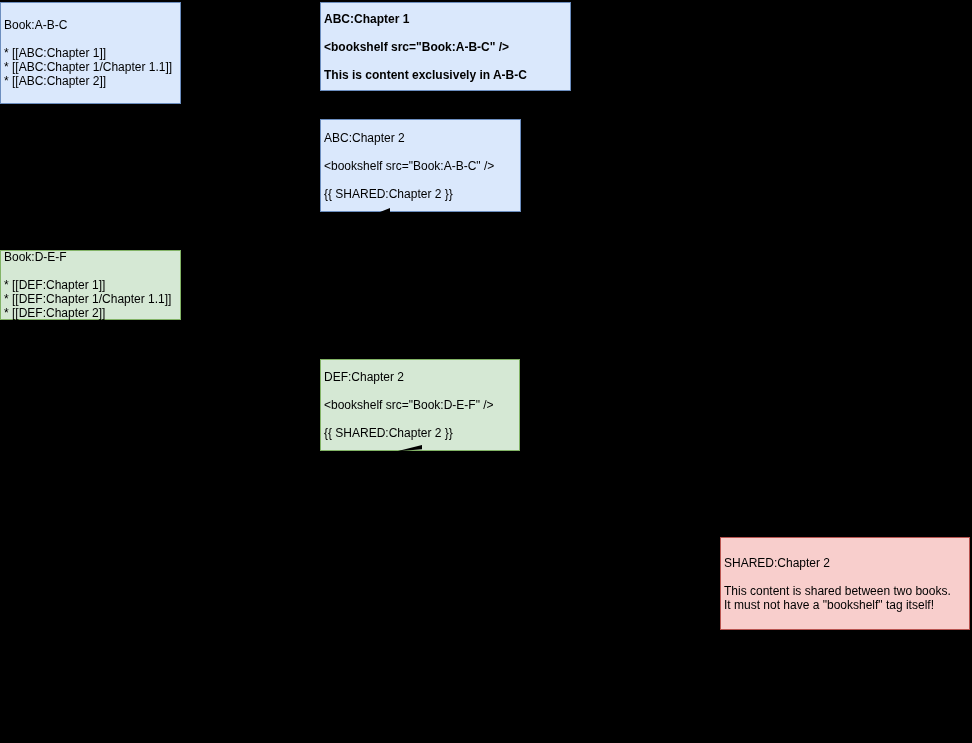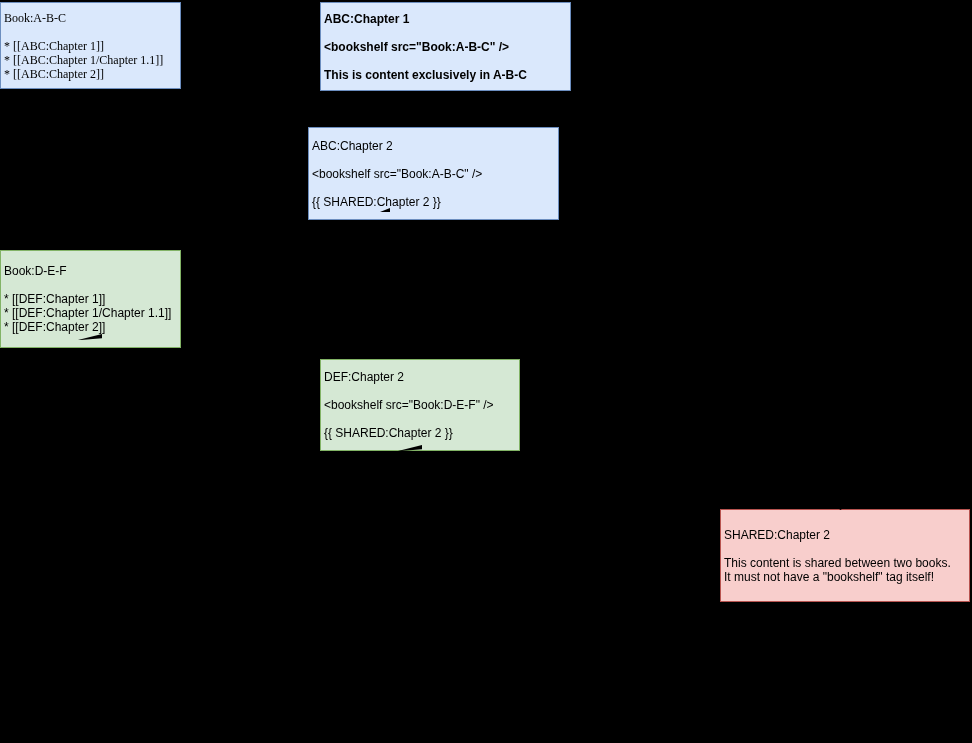--- a/index.html
+++ b/index.html
@@ -24,26 +24,26 @@
     color: #000000;
   }
   .node-text {
     white-space: pre-line;
     font-size: 12px;
     line-height: 14px;
     padding: 0 3px;
     text-align: left;
   }
   
-  #n-book-abc   { left: 0px;   top: 2px;   width: 181px; height: 87px; font-family: Liberation Serif, serif; }
+  #n-book-abc   { left: 0px;   top: 2px;   width: 181px; height: 102px; }
   #n-abc-ch1    { left: 320px; top: 2px;   width: 251px; height: 89px; }
-  #n-abc-ch2    { left: 308px; top: 119px; width: 251px; height: 93px; margin-top: 8px; }
-  #n-book-def   { left: 0px;   top: 250px; width: 181px; height: 98px; }
+  #n-abc-ch2    { left: 320px; top: 119px; width: 201px; height: 93px; }
+  #n-book-def   { left: 0px;   top: 250px; width: 181px; height: 70px; }
   #n-def-ch2    { left: 320px; top: 359px; width: 200px; height: 92px; }
-  #n-shared-ch2 { left: 720px; top: 509px; width: 250px; height: 93px; }
+  #n-shared-ch2 { left: 720px; top: 537px; width: 250px; height: 93px; }
 
   
   .arrowhead {
     position: absolute;
     background: #000;
   }
   #ah-book-def {
     left: 78px; top: 334px; width: 24px; height: 6px;
     clip-path: polygon(0% 100%, 100% 0%, 100% 70%, 12% 100%);
   }

